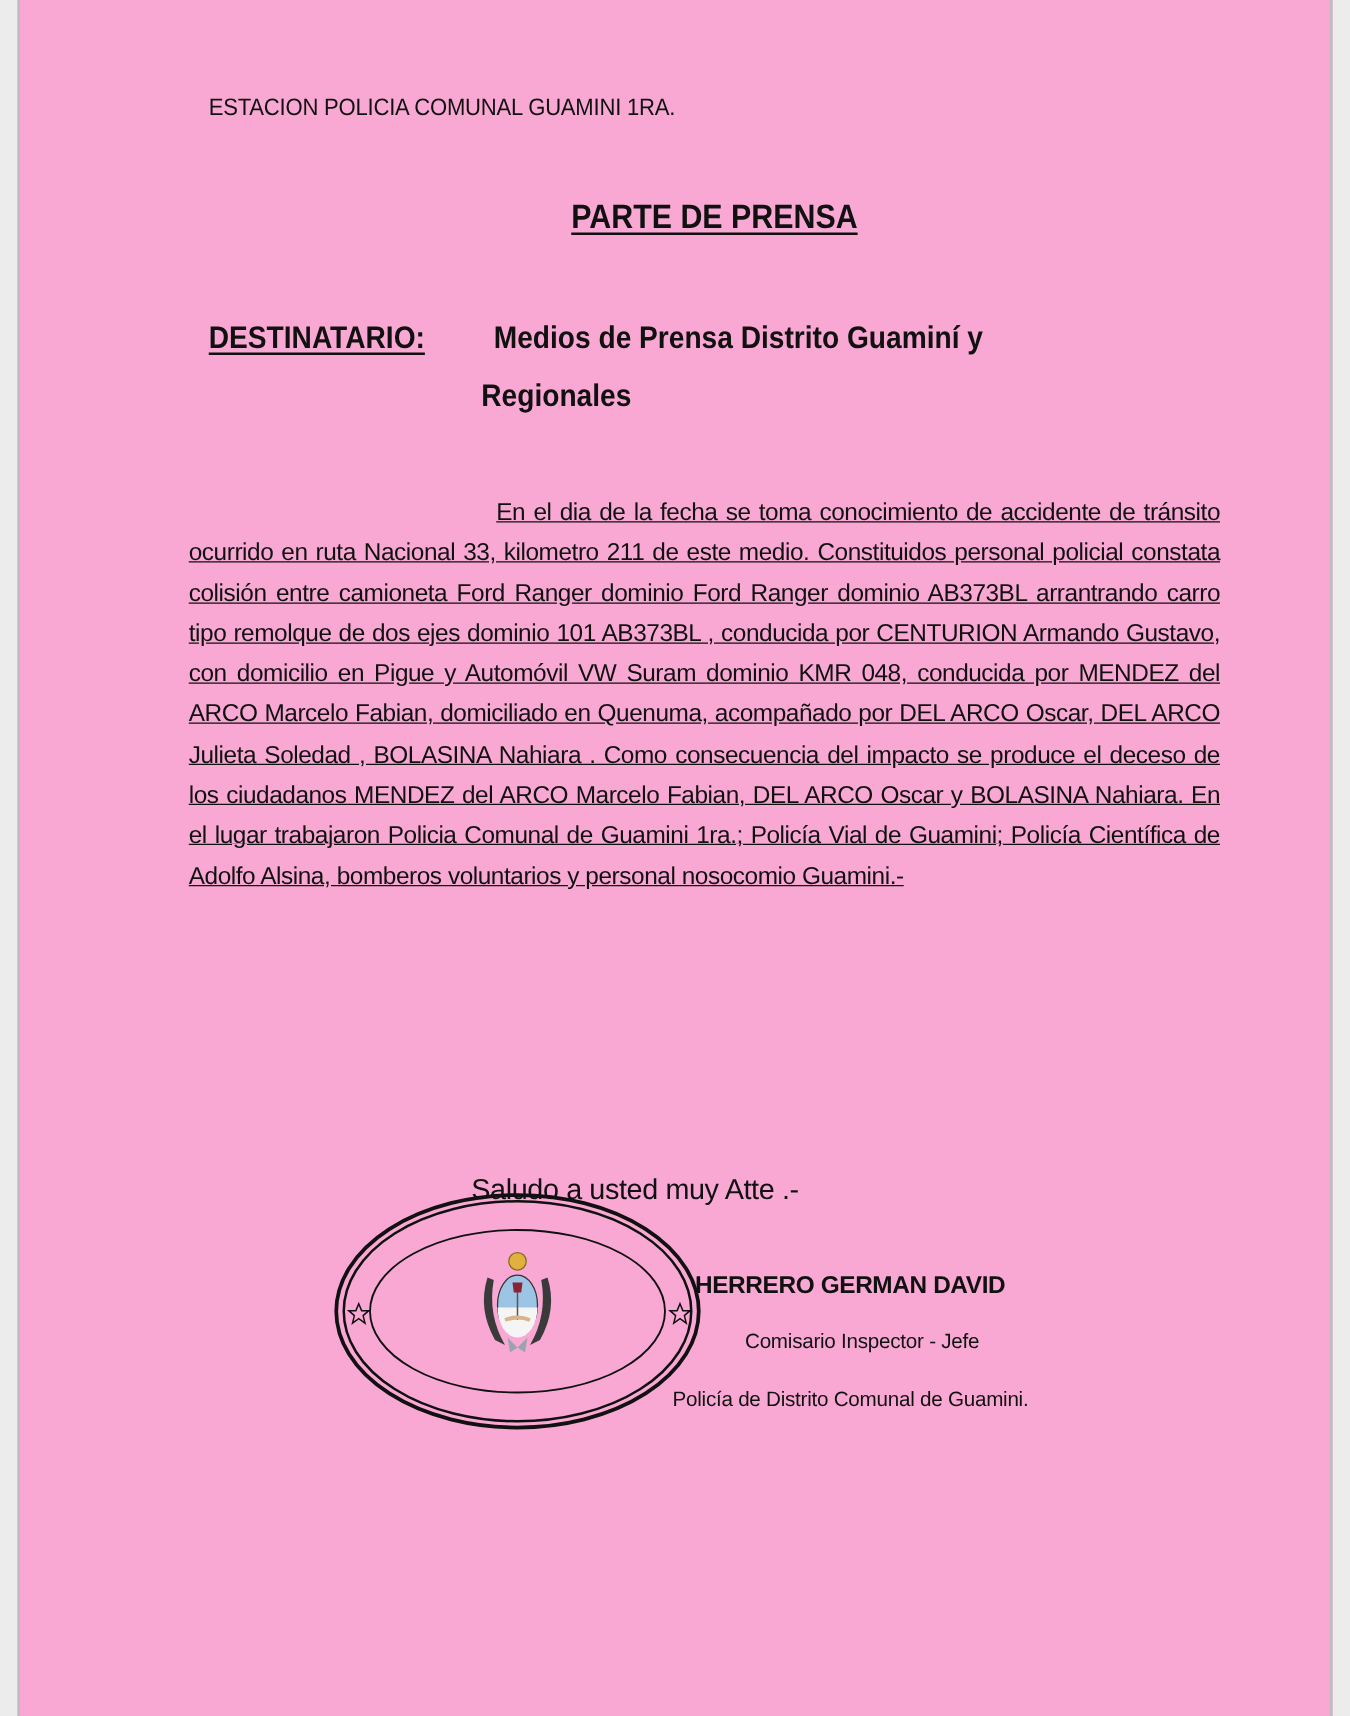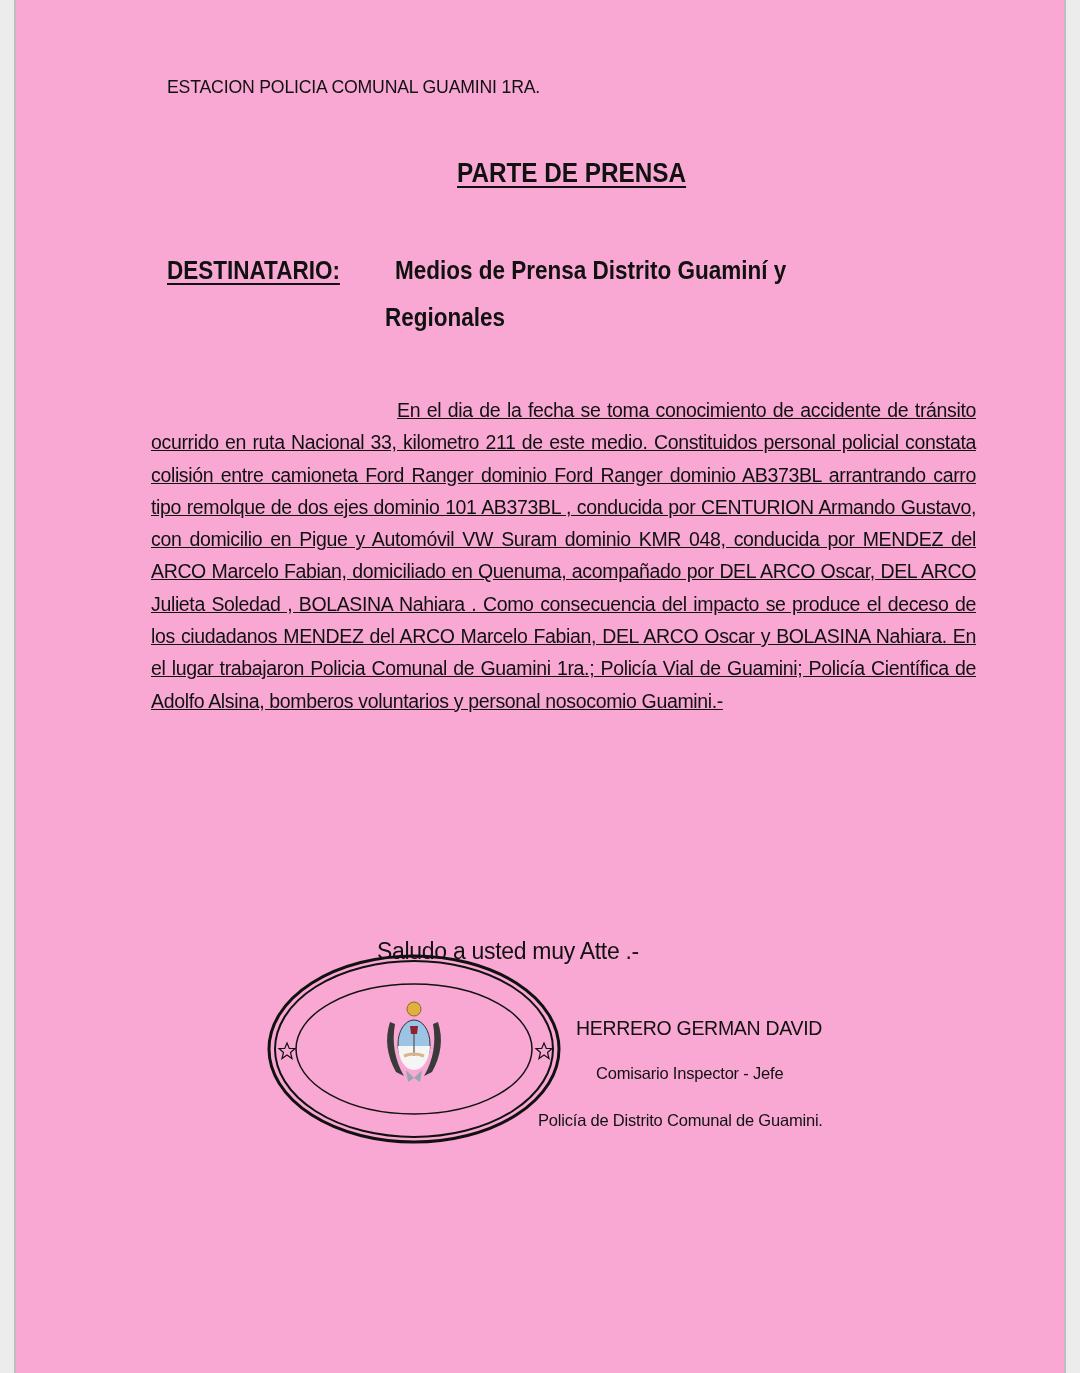--- a/index.html
+++ b/index.html
@@ -41,21 +41,21 @@
       transform: scaleX(0.9); transform-origin: left top;
     }
     .para {
       left: 135px; width: 825px; font-size: 19.5px; line-height: 32.3px;
       text-align: justify; text-indent: 246px;
       letter-spacing: -0.35px; word-spacing: 0px; text-decoration: underline;
     }
     .p1 { top: 394px; }
     .p2 { top: 798px; text-indent: 282px; line-height: 33px; }
     .closing { left: 361px; top: 914px; font-size: 23px; letter-spacing: -0.3px; margin-top: 24px; }
-    .sig-name { left: 560px; top: 1017px; font-size: 19.5px; letter-spacing: -0.3px; }
+    .sig-name { left: 540px; top: 1017px; font-size: 19.5px; letter-spacing: -0.3px; font-weight: bold; }
     .sig-role { left: 580px; top: 1064px; font-size: 16.5px; letter-spacing: -0.2px; }
     .sig-org { left: 522px; top: 1111px; font-size: 16.5px; letter-spacing: -0.2px; }
     .seal { left: 248px; top: 952px; width: 300px; height: 195px; }
   </style>
 </head>
 <body>
 
 <div class="page">
 
   <div class="abs station">ESTACION POLICIA COMUNAL GUAMINI 1RA.</div>

